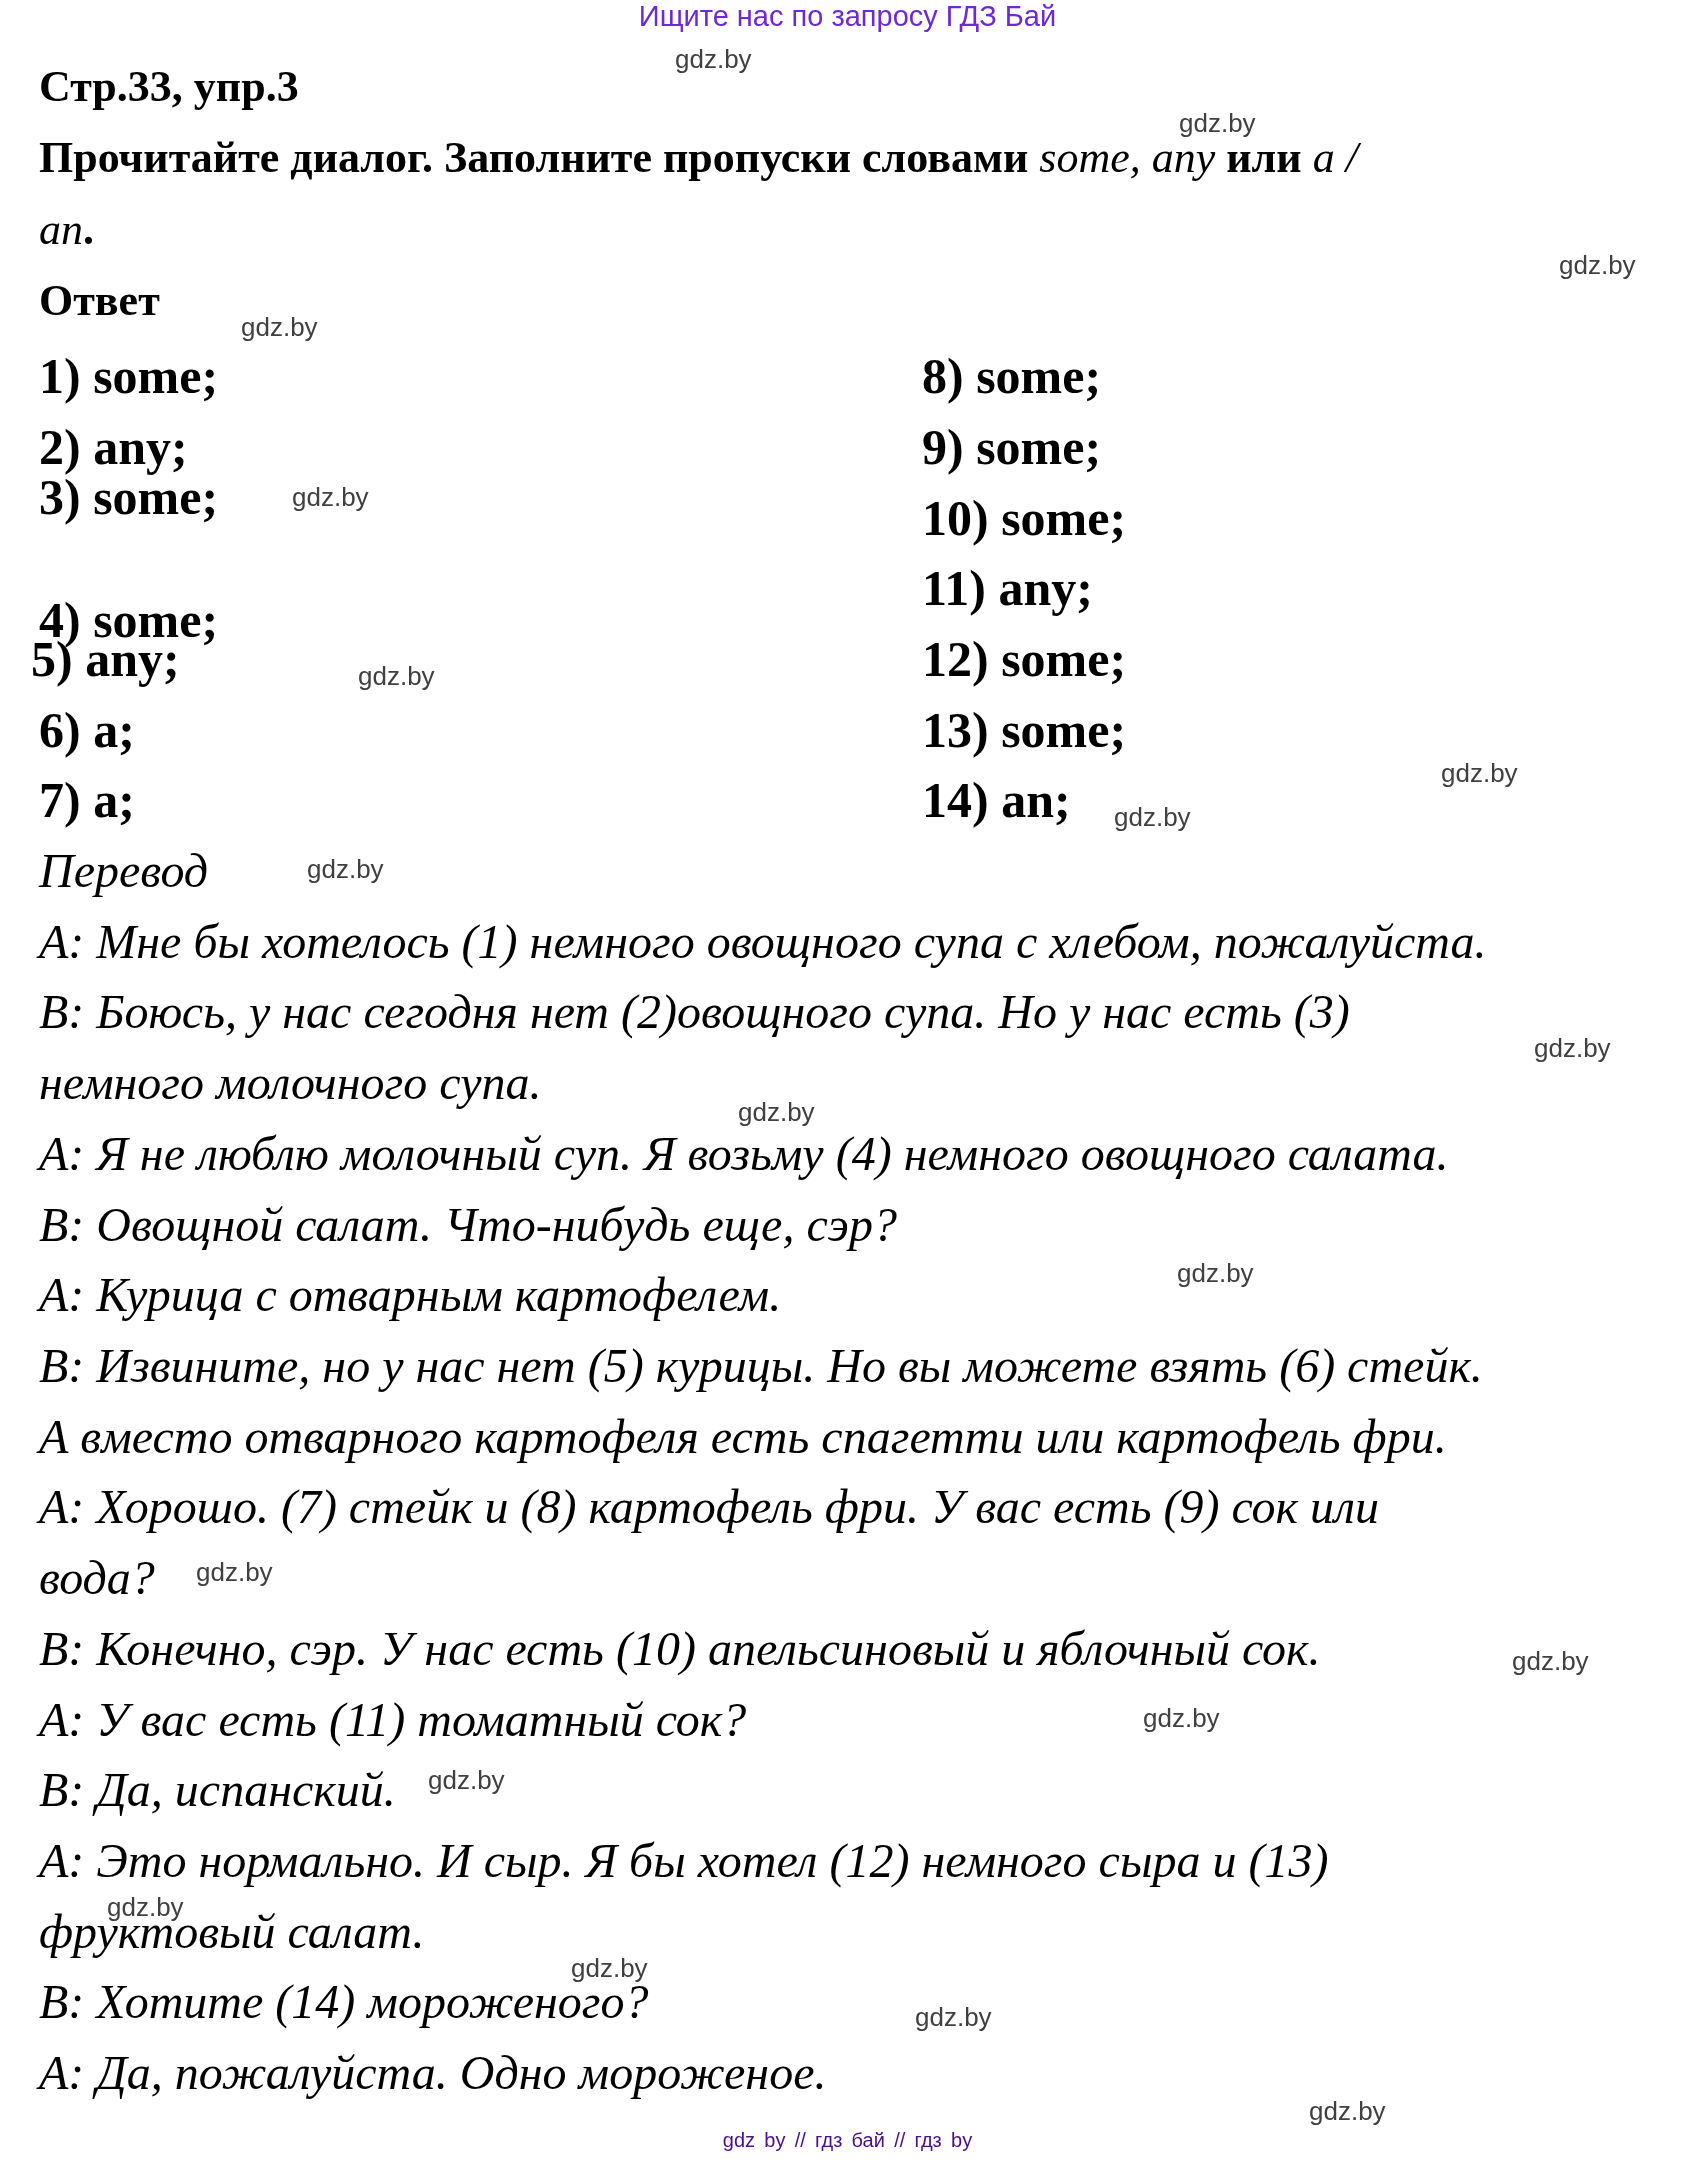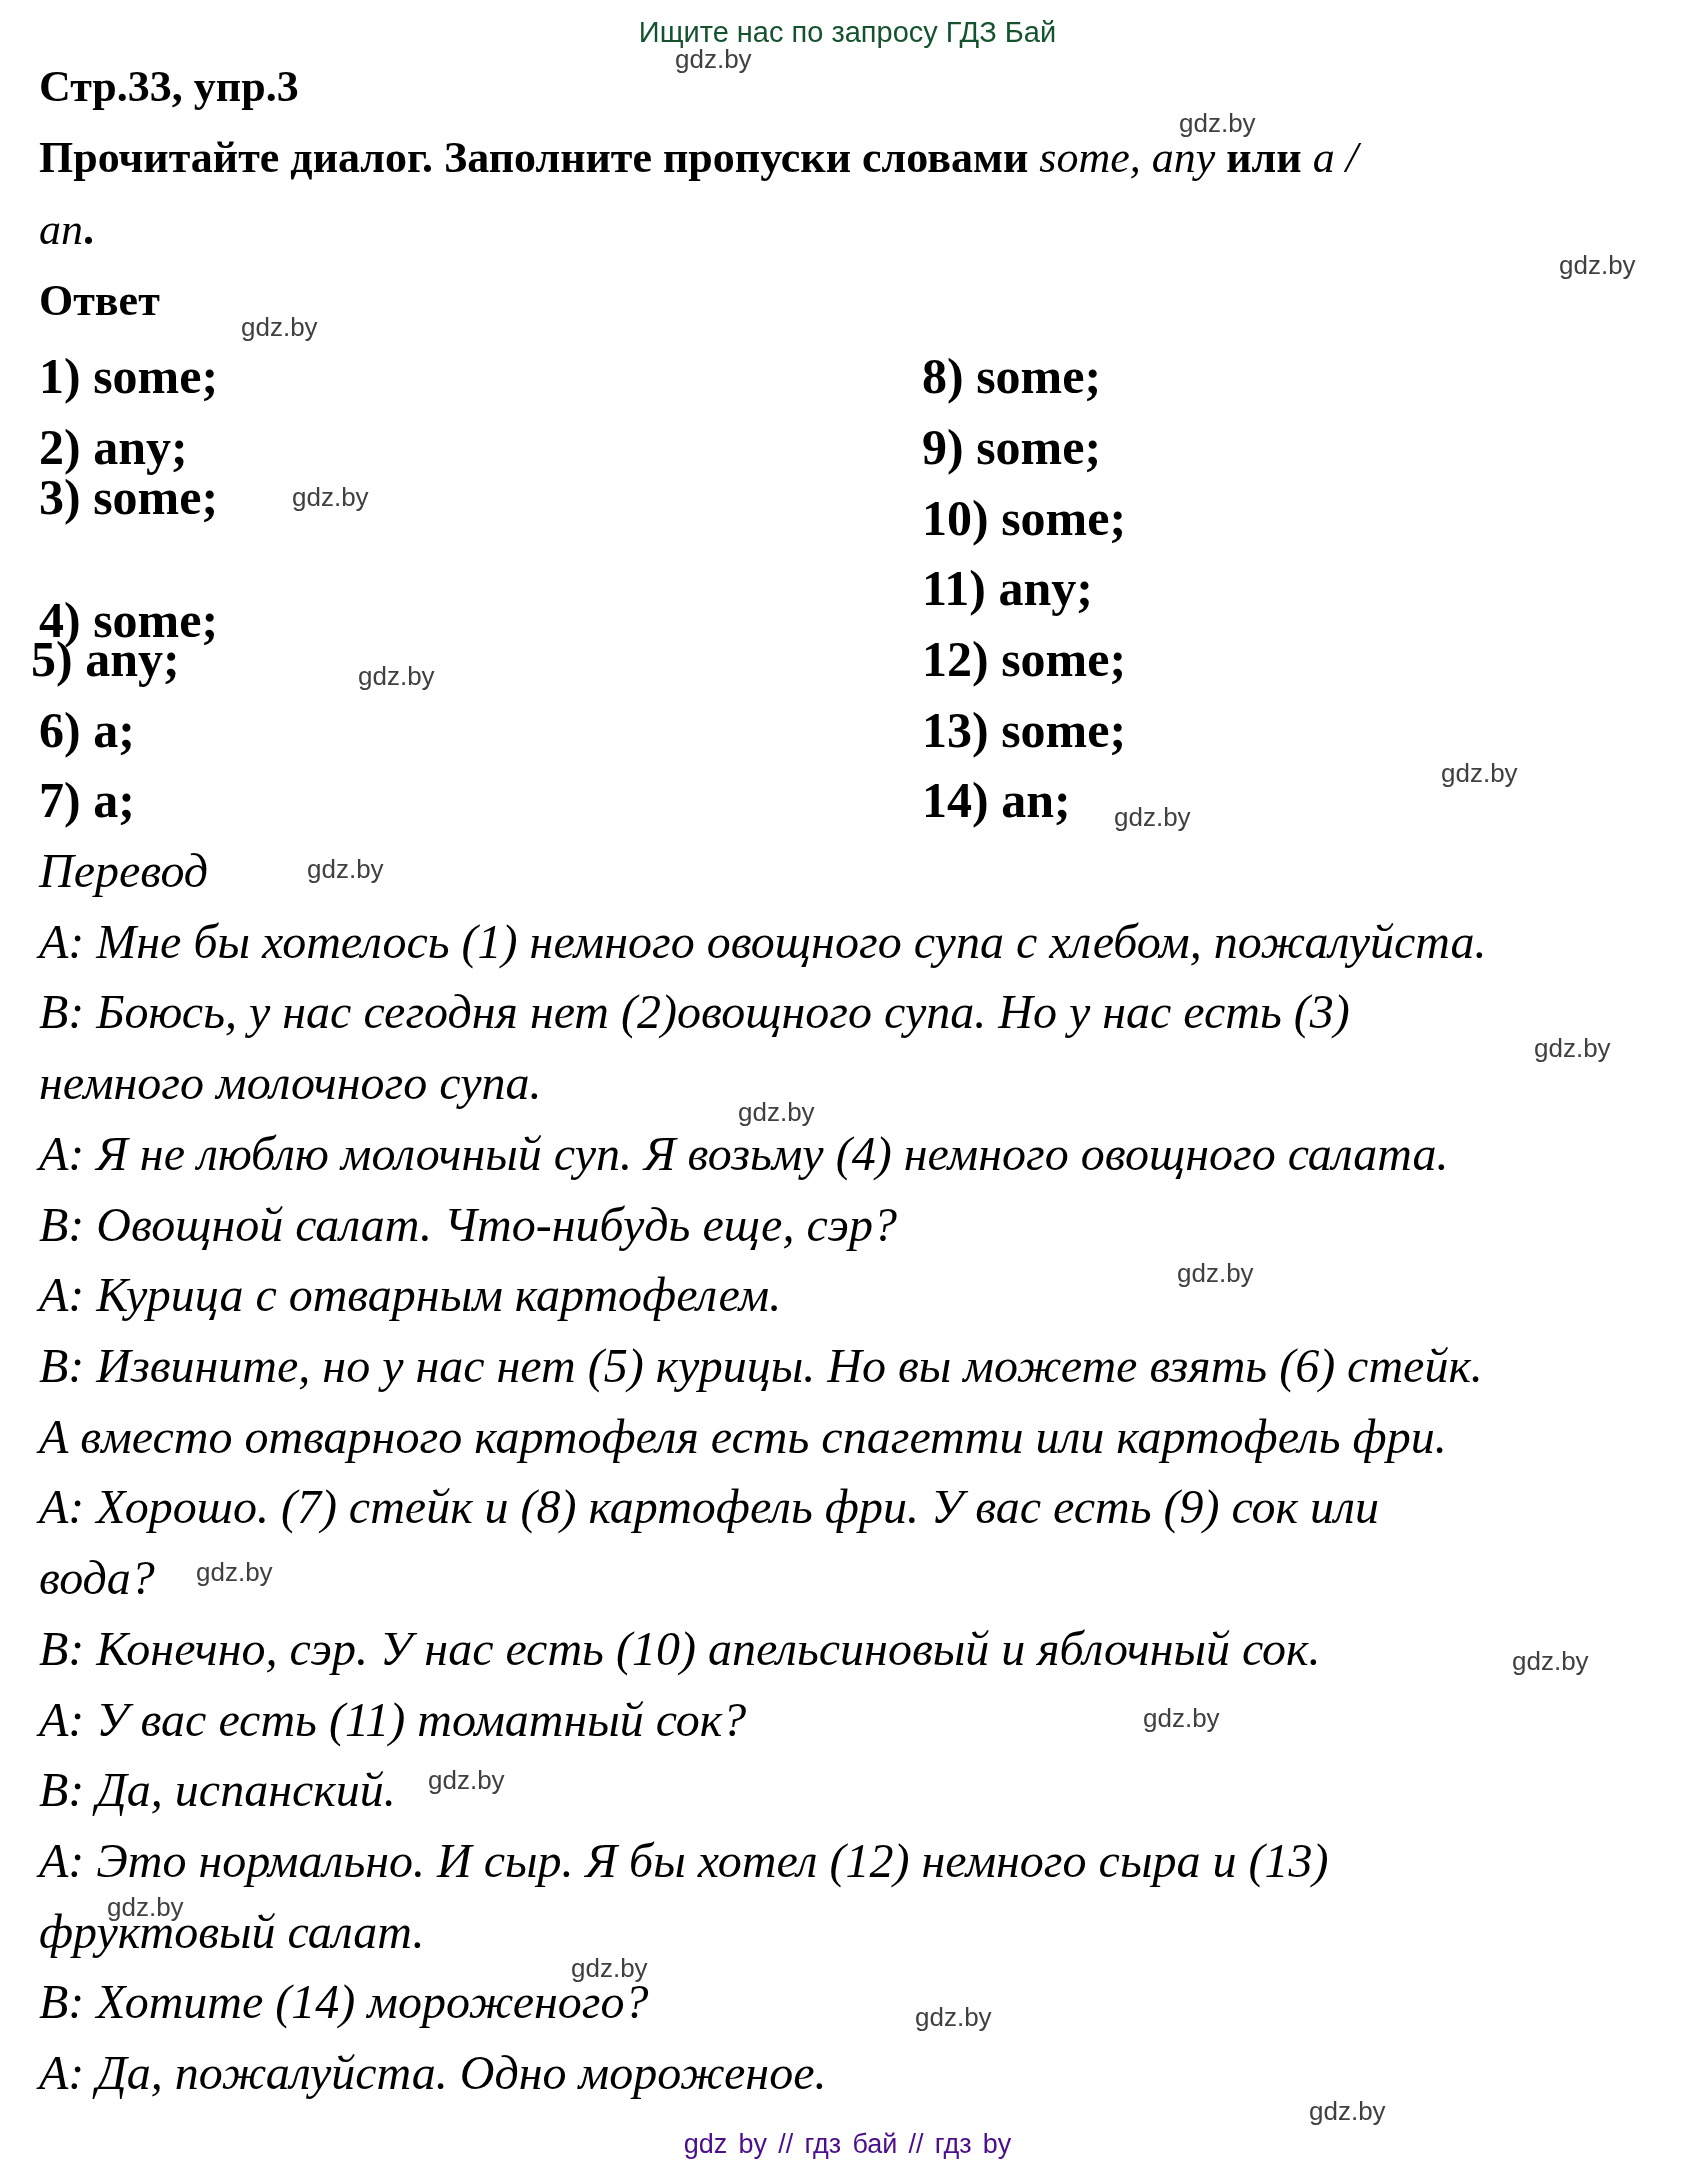--- a/index.html
+++ b/index.html
@@ -1,25 +1,25 @@
 <!DOCTYPE html>
 <html style="font-size:14.7px"><head>
   <meta charset="utf-8">
   <style>
     html, body { margin: 0; padding: 0; background: #ffffff; }
     body { width: 1695px; height: 2174px; position: relative; overflow: hidden; }
     .abs { position: absolute; white-space: nowrap; }
-    .top-banner { font-family: "Liberation Sans", sans-serif; font-size: 29px; color: #14532d; left: 0; width: 1695px; text-align: center; top: 0; margin-top: 16px; }
+    .top-banner { font-family: "Liberation Sans", sans-serif; font-size: 29px; color: #6d28d9; left: 0; width: 1695px; text-align: center; top: 0; }
     .serif { font-family: "Liberation Serif", serif; color: #000; }
     .h-bold { font-weight: bold; font-size: 44px; }
     .ital { font-style: italic; font-weight: normal; }
     .answer { font-weight: bold; font-size: 50px; }
     .dialog { font-style: italic; font-size: 48px; }
     .wm { font-family: "Liberation Sans", sans-serif; font-size: 26px; color: #404040; }
-    .footer { font-family: "Liberation Sans", sans-serif; font-size: 27px; color: #4b0e8c; left: 0; width: 1695px; text-align: center; top: 2129px; word-spacing: 3.7px; }
+    .footer { font-family: "Liberation Sans", sans-serif; font-size: 20px; color: #4b0e8c; left: 0; width: 1695px; text-align: center; top: 2129px; word-spacing: 3.7px; }
   </style>
 </head>
 <body>
 
 <div class="abs top-banner">Ищите нас по запросу ГДЗ Бай</div>
 
 <div class="abs serif h-bold" style="left:39px; top:61px;">Стр.33, упр.3</div>
 <div class="abs serif h-bold" style="left:39px; top:132px;">
   <span>Прочитайте диалог. Заполните пропуски словами </span><span class="ital">some, any</span><span> или </span><span class="ital">a /</span>
 </div>

